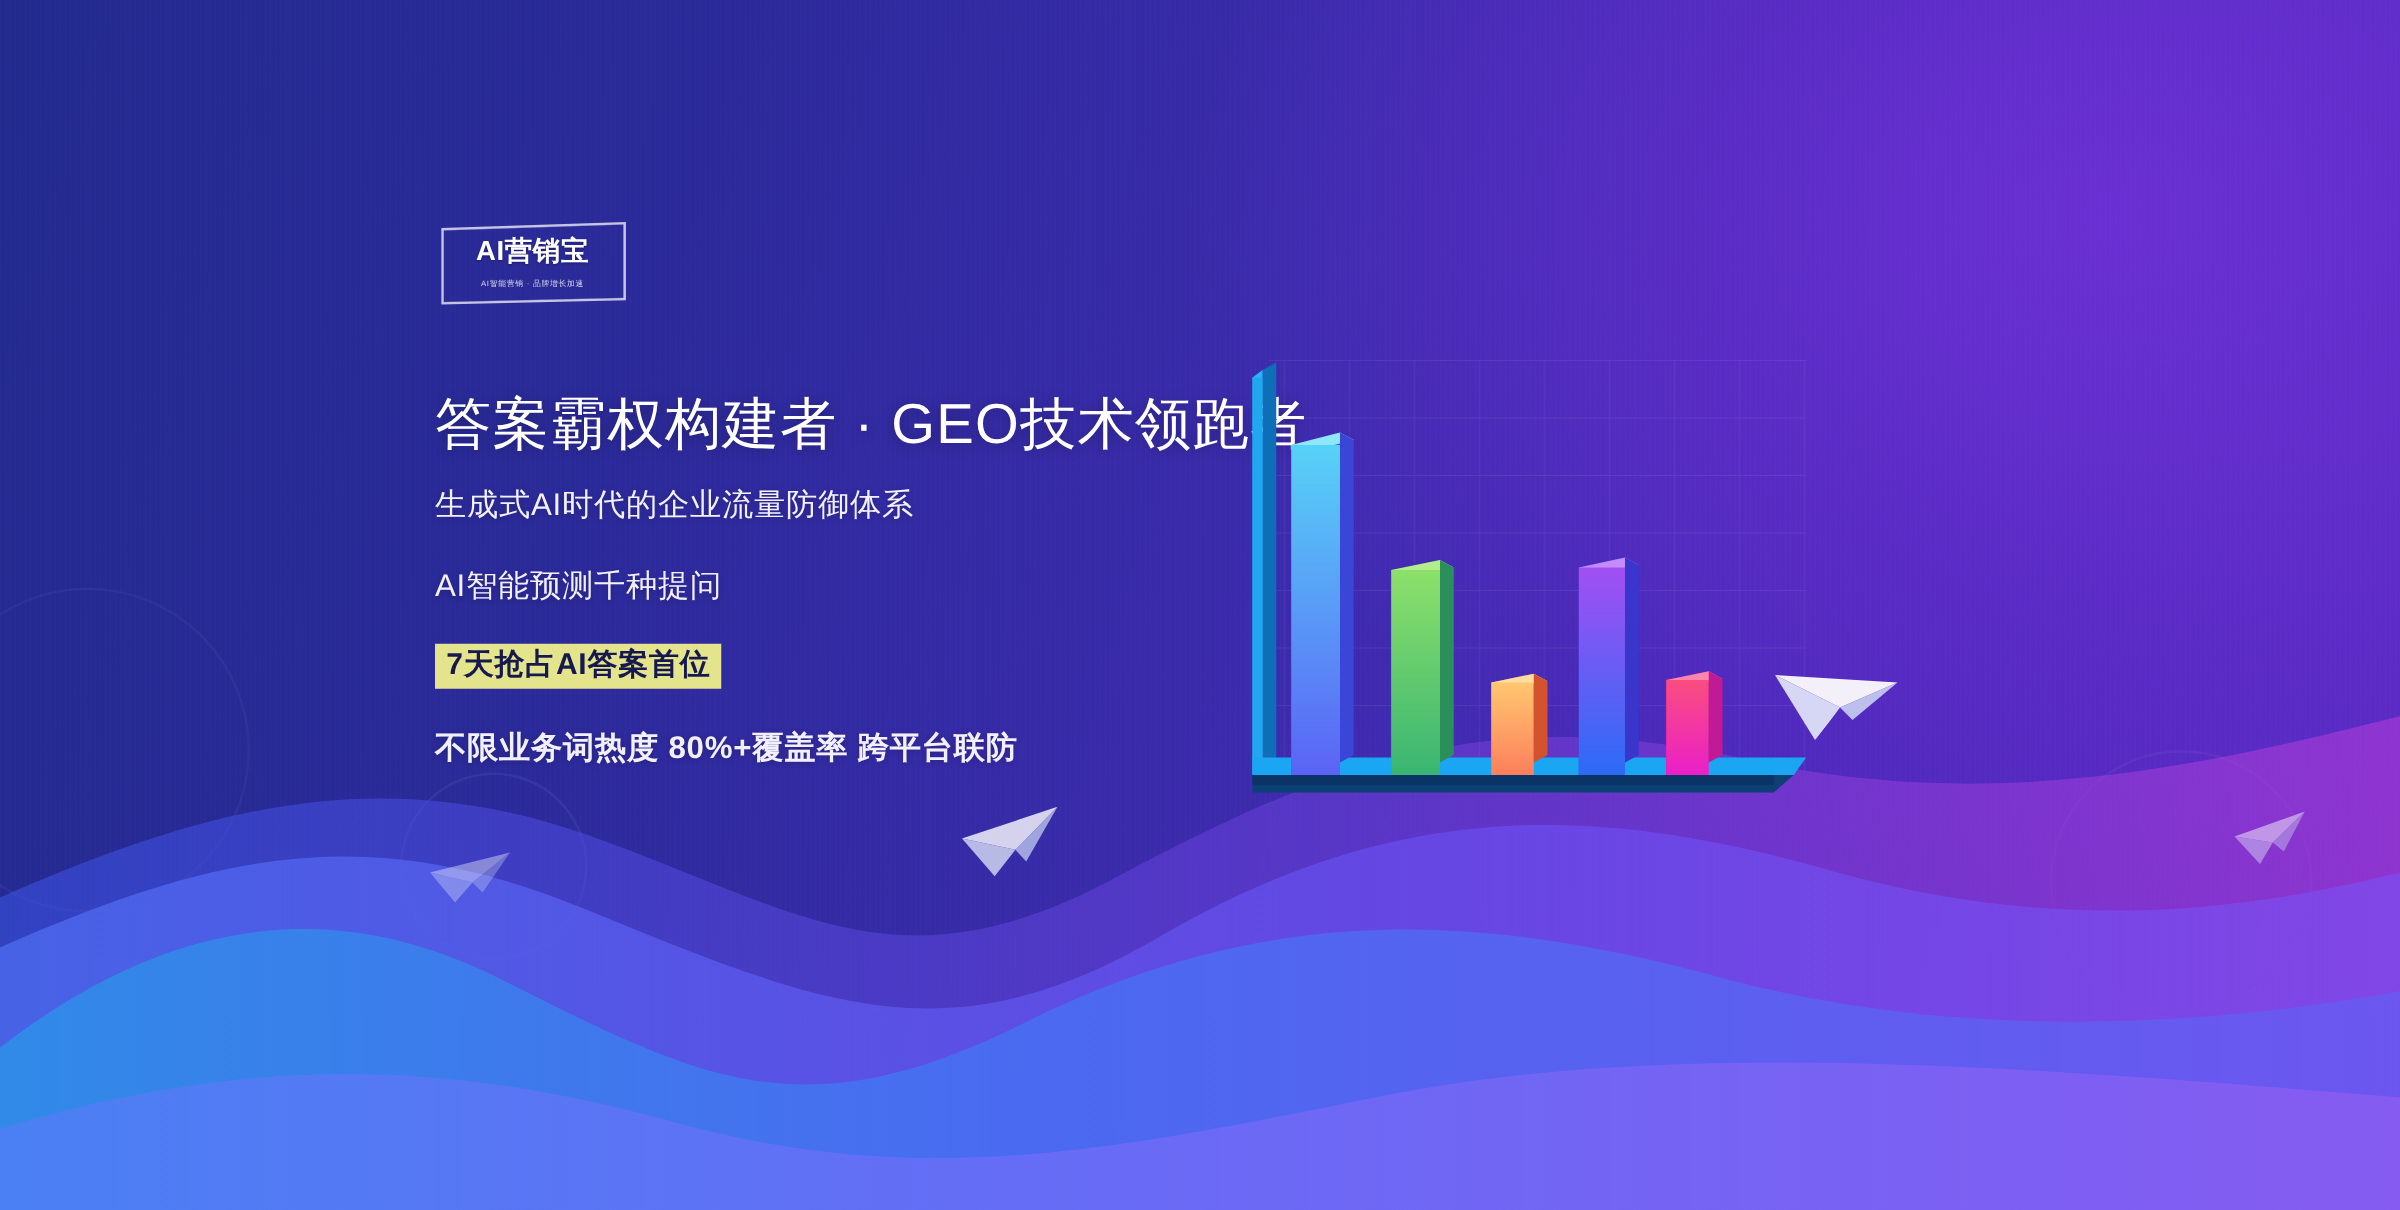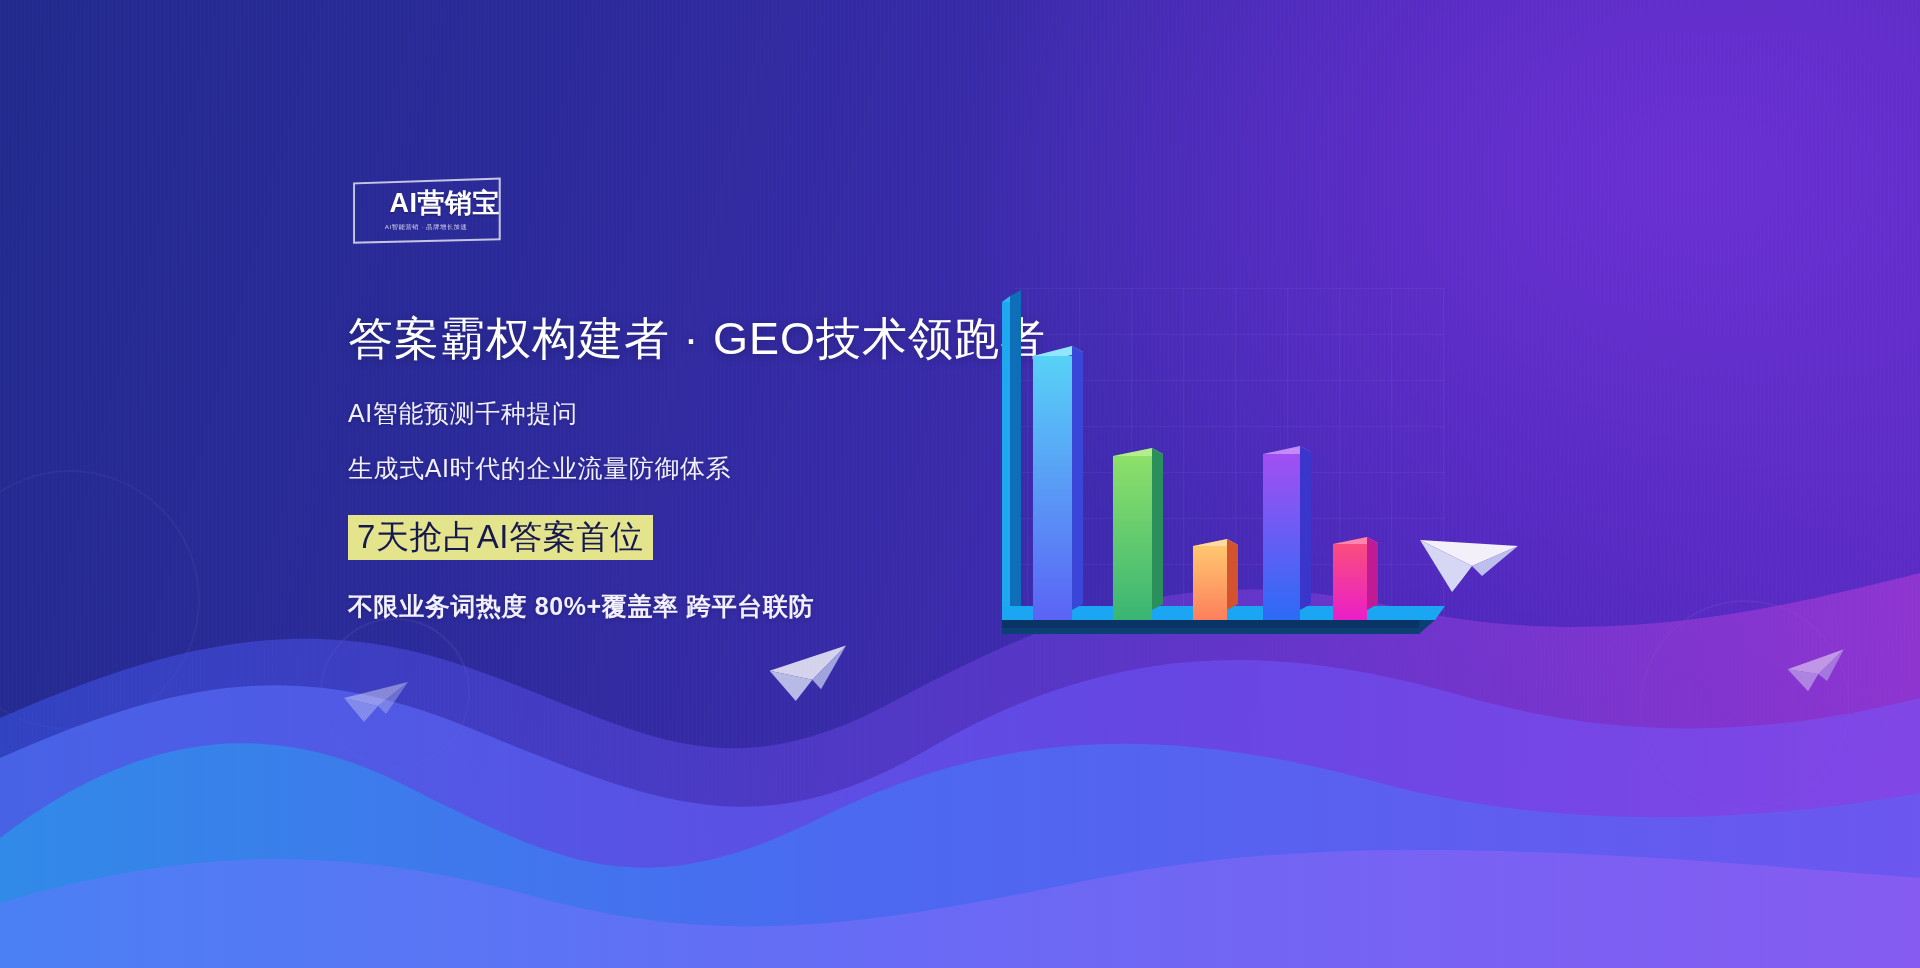--- a/index.html
+++ b/index.html
@@ -36,23 +36,23 @@
   .logo{
     position:absolute;left:352px;top:180px;width:148px;height:62px;
   }
   .logo-frame{
     position:absolute;inset:0;
     border:2px solid rgba(255,255,255,.72);
     transform:perspective(420px) rotateY(-4deg) skewY(-1.6deg);
   }
   .logo-text{
     position:absolute;left:0;right:0;top:10px;
-    text-align:right;
+    text-align:center;
     color:#ffffff;
-    font-size:27px;
+    font-size:22px;
     font-weight:bold;
     letter-spacing:.5px;
     line-height:1;
     white-space:nowrap;
     text-shadow:0 1px 2px rgba(0,0,0,.35);
   }
   .logo-sub{
     position:absolute;left:0;right:0;top:43px;
     text-align:center;
     color:rgba(255,255,255,.78);
@@ -81,22 +81,22 @@
     margin-top:22px;
     white-space:nowrap;
     text-shadow:0 1px 5px rgba(0,0,0,.24);
   }
   .subline.s2{margin-top:32px;}
   .hl-wrap{margin-top:30px;}
   .highlight{
     display:inline-block;
     background:#e4e48c;
     color:#16194f;
-    font-size:33px;
-    font-weight:400;
+    font-size:24px;
+    font-weight:700;
     letter-spacing:.6px;
     padding:5px 9px 7px 9px;
     white-space:nowrap;
     line-height:1;
   }
   .subline.s4{margin-top:30px;font-size:25px;font-weight:bold;}
 
   
   .chart{position:absolute;left:975px;top:288px;width:470px;height:372px;}
   .chart svg{display:block;}
@@ -148,22 +148,22 @@
   </div>
 
   <div class="logo">
     <div class="logo-frame"></div>
     <div class="logo-text">AI营销宝</div>
     <div class="logo-sub">AI智能营销 · 品牌增长加速</div>
   </div>
 
   <div class="copy">
     <div class="headline">答案霸权构建者 · GEO技术领跑者</div>
+    <div class="subline s1">生成式AI时代的企业流量防御体系</div>
     <div class="subline s2">AI智能预测千种提问</div>
-    <div class="subline s1">生成式AI时代的企业流量防御体系</div>
     <div class="hl-wrap">
       <span class="highlight">7天抢占AI答案首位</span>
     </div>
     <div class="subline s4">不限业务词热度 80%+覆盖率 跨平台联防</div>
   </div>
 
   <div class="chart">
     <svg width="470" height="372" viewBox="0 0 470 372" aria-hidden="true">
       <defs>
 

